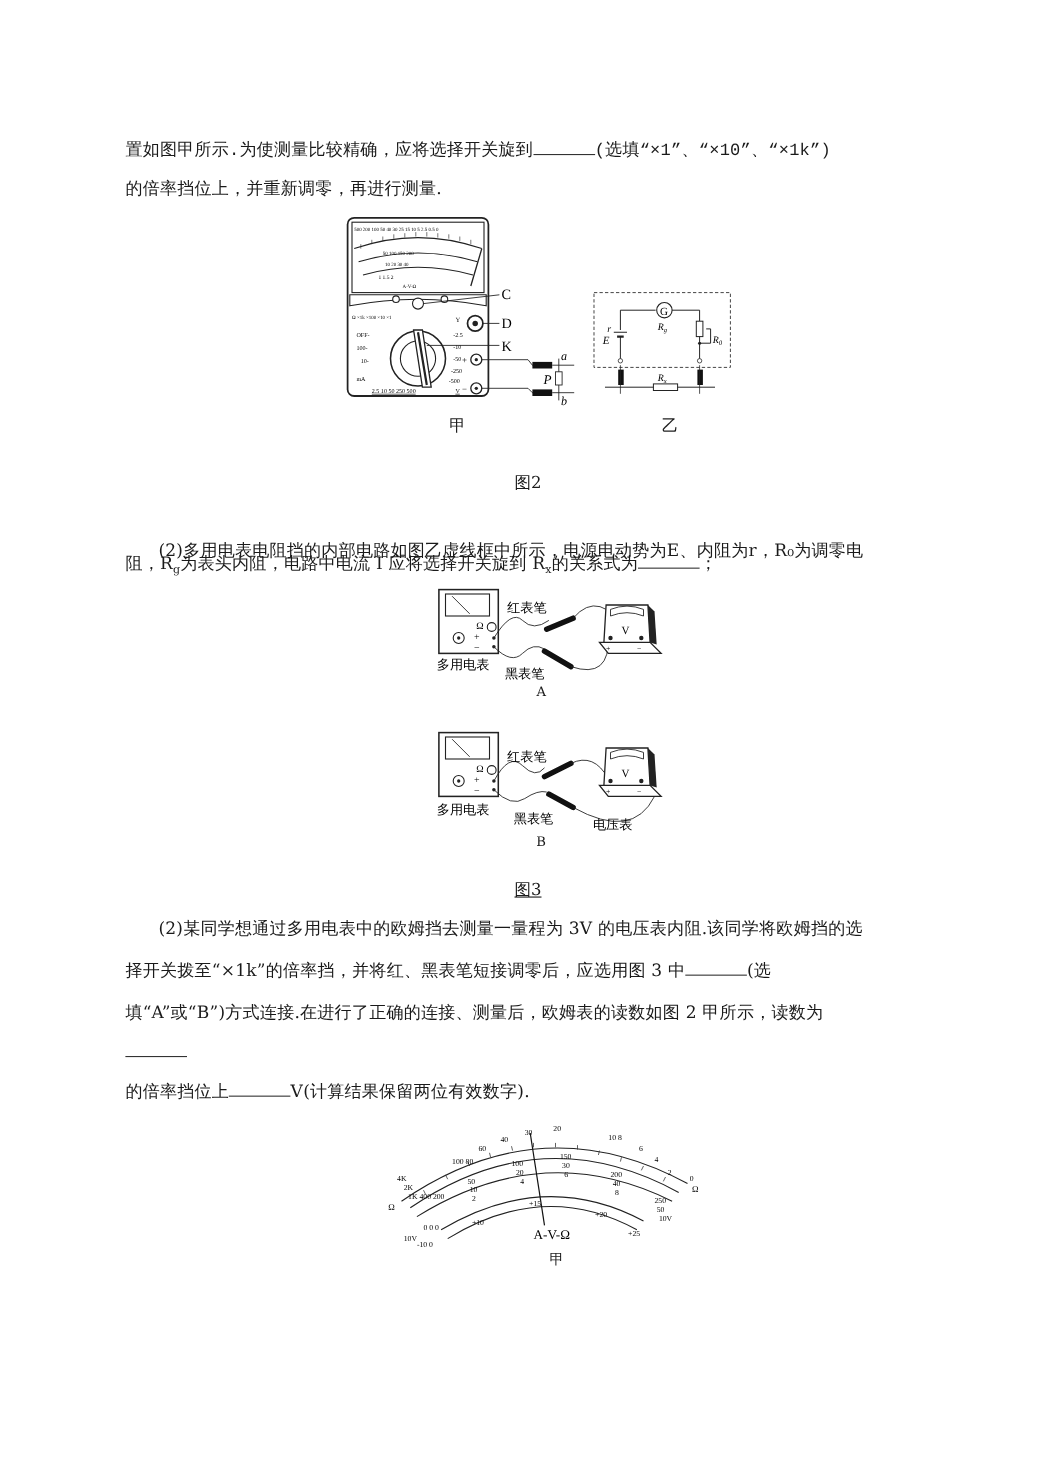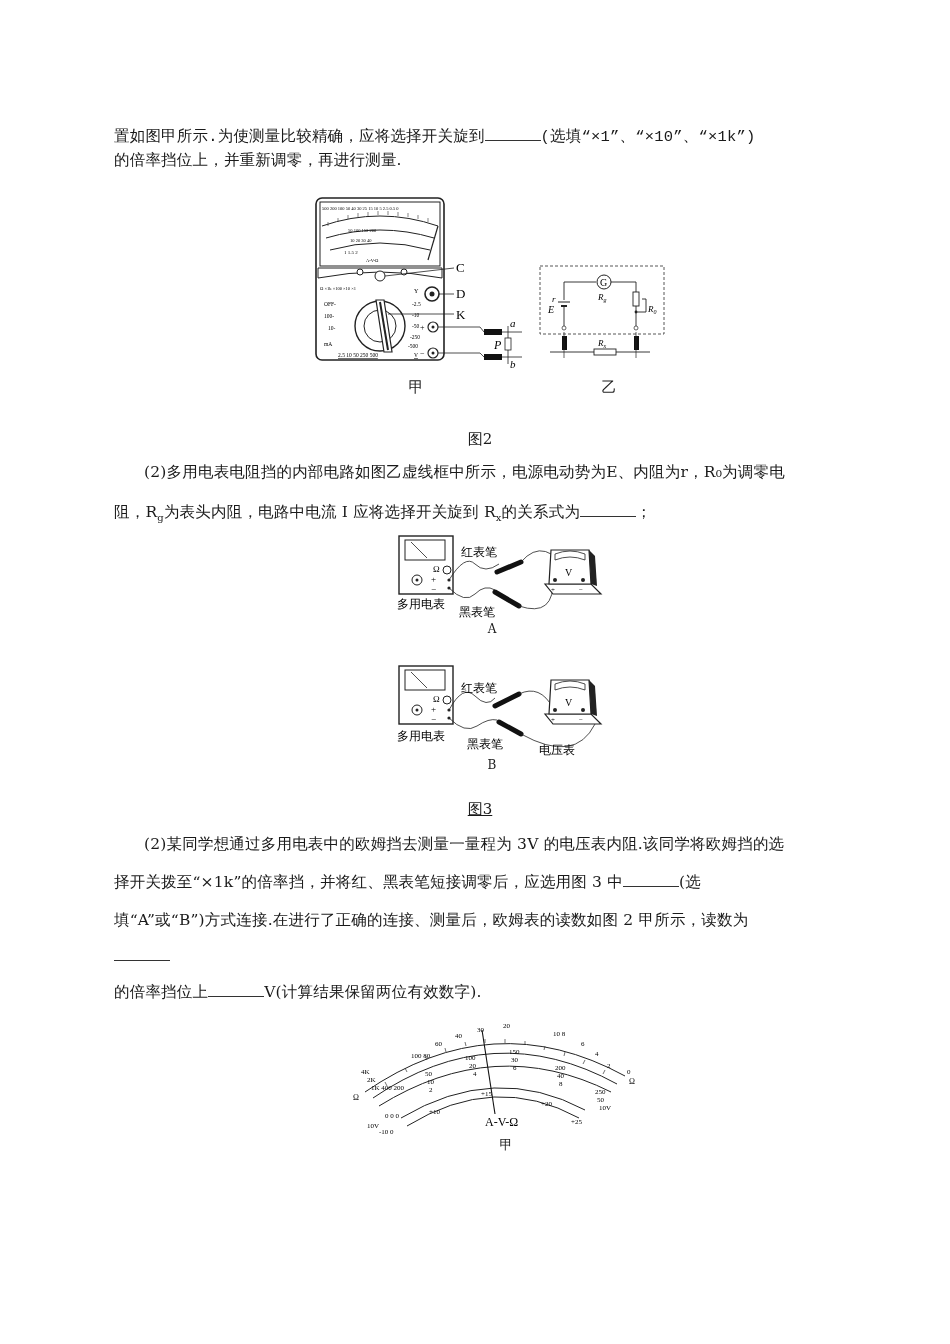--- a/index.html
+++ b/index.html
@@ -12,21 +12,21 @@
   sub { font-size:10px; }
   .fig { position:absolute; }
   svg text { font-family:"Liberation Serif","DejaVu Serif",serif; }
 </style>
 </head>
 <body>
 
 <div class="line" style="top:126px;font-family:Liberation Mono, monospace;">
   <span>置如图甲所示.为使测量比较精确，应将选择开关旋到</span><span class="blank"></span><span>(选填“×1”、“×10”、“×1k”)</span>
 </div>
-<div class="line" style="top:150px;text-align:center;">的倍率挡位上，并重新调零，再进行测量.</div>
+<div class="line" style="top:161px;text-align:center;">的倍率挡位上，并重新调零，再进行测量.</div>
 
 <div class="fig" style="left:314px;top:196px;">
   <svg width="220" height="200" viewBox="0 0 220 200">
     <rect x="2" y="2" width="128" height="162" rx="6" fill="#fff" stroke="#222" stroke-width="1.6"></rect>
     <rect x="6" y="6" width="120" height="64" fill="#fff" stroke="#222" stroke-width="1"></rect>
     <path d="M8 30 Q66 10 124 30" fill="none" stroke="#222" stroke-width="1"></path>
     <path d="M12 42 Q66 26 120 42" fill="none" stroke="#222" stroke-width="1"></path>
     <path d="M16 54 Q66 40 116 54" fill="none" stroke="#222" stroke-width="1"></path>
     <g stroke="#333" stroke-width="0.6">
       <line x1="14" y1="26" x2="14" y2="30"></line>
@@ -125,21 +125,21 @@
     <line x1="26" y1="70" x2="26" y2="96" stroke="#222" stroke-width="0.7"></line>
     <line x1="98" y1="70" x2="98" y2="96" stroke="#222" stroke-width="0.7"></line>
     <rect x="56" y="87" width="22" height="6" fill="#fff" stroke="#222" stroke-width="0.9"></rect>
     <text x="60" y="84" font-size="9" font-style="italic"><tspan>R</tspan><tspan font-size="6" dy="2">x</tspan></text>
   </svg>
 </div>
 <div class="caption" style="left:597px;top:378px;width:24px;">乙</div>
 
 <div class="caption" style="left:460px;top:430px;width:40px;">图2</div>
 
-<div class="line indent" style="top:462px;">(2)多用电表电阻挡的内部电路如图乙虚线框中所示，电源电动势为E、内阻为r，R₀为调零电</div>
+<div class="line indent" style="top:490px;">(2)多用电表电阻挡的内部电路如图乙虚线框中所示，电源电动势为E、内阻为r，R₀为调零电</div>
 <div class="line" style="top:502px;">
   <span>阻，R</span><sub>g</sub><span>为表头内阻，电路中电流 I 应将选择开关旋到 R</span><sub>x</sub><span>的关系式为</span><span class="blank"></span><span>；</span>
 </div>
 
 <div class="fig" style="left:395px;top:534px;">
   <svg width="220" height="100" viewBox="0 0 220 100">
     <rect x="4" y="2" width="54" height="58" fill="#fff" stroke="#222" stroke-width="1.4"></rect>
     <rect x="10" y="6" width="40" height="20" fill="#fff" stroke="#222" stroke-width="1"></rect>
     <line x1="16" y1="8" x2="32" y2="24" stroke="#222" stroke-width="0.8"></line>
     <text x="38" y="38" font-size="9">Ω</text>

